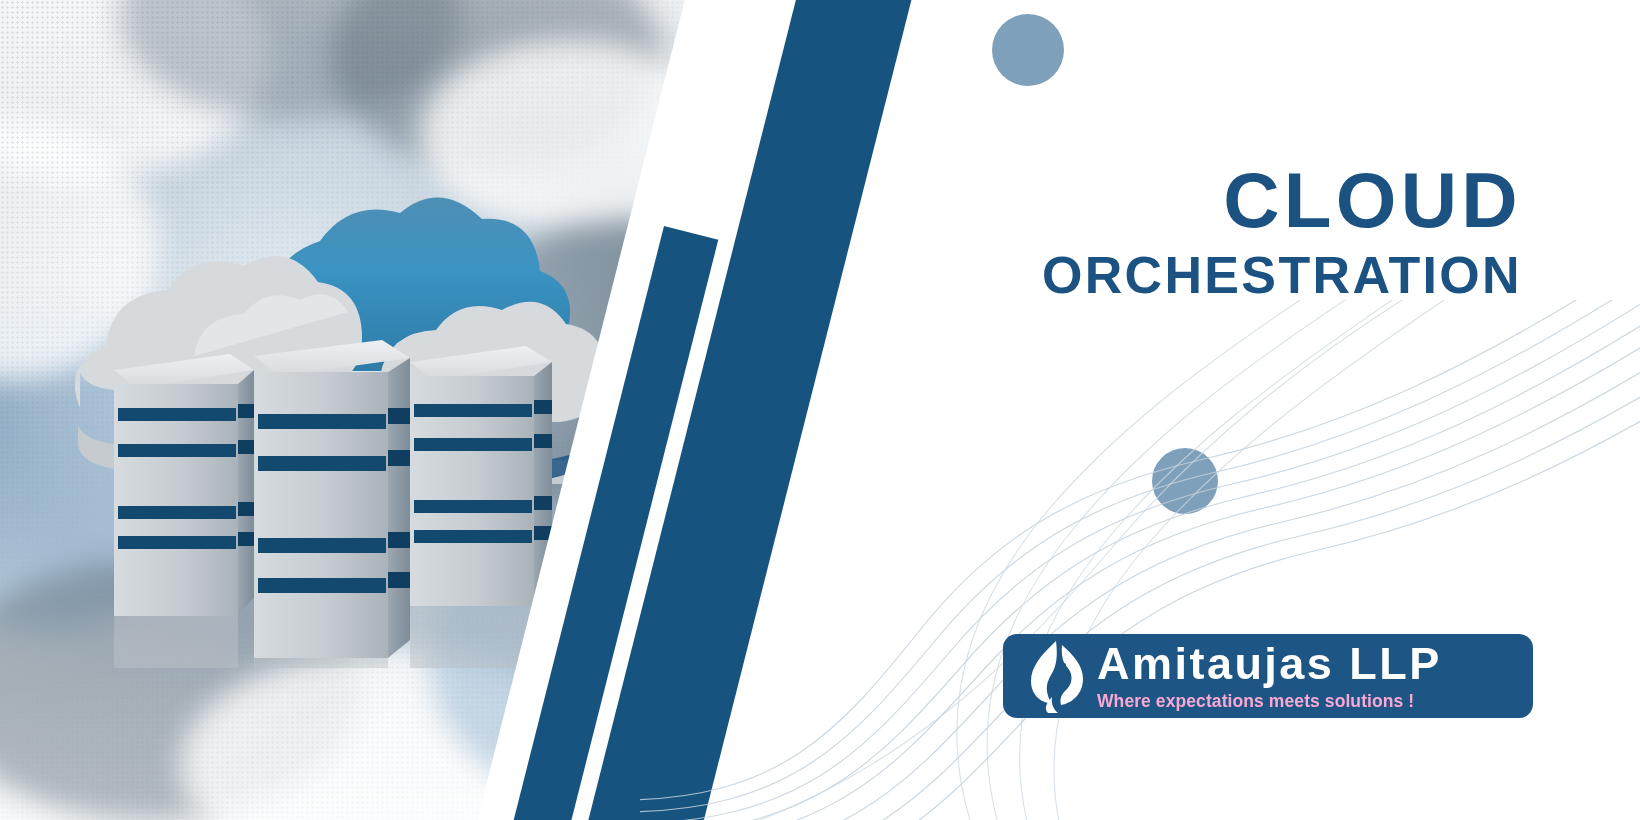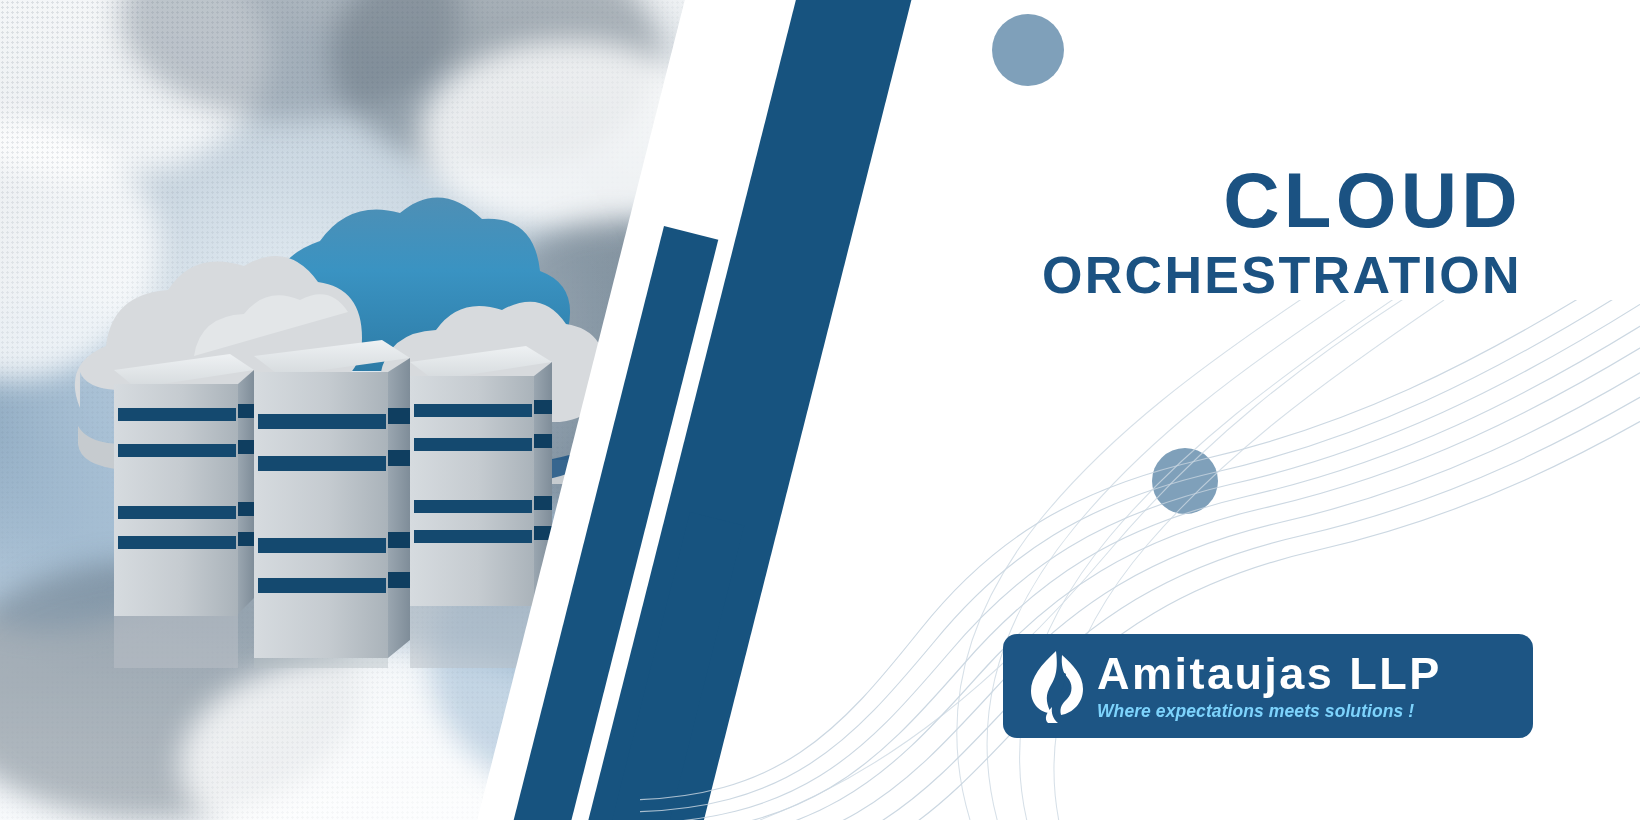--- a/index.html
+++ b/index.html
@@ -47,26 +47,26 @@
   .dot-2{left:1152px;top:448px;width:66px;height:66px;}
 
   .waves{position:absolute;left:640px;top:300px;width:1000px;height:520px;pointer-events:none;}
 
   .headline{position:absolute;right:118px;top:162px;text-align:right;
     color:#1b5282;font-weight:bold;letter-spacing:.02em;line-height:.98;margin-left:36px;}
   .hl-1{font-size:78px;letter-spacing:.055em;}
   .hl-2{font-size:52px;letter-spacing:.045em;margin-top:12px;}
 
   
-  .logo-badge{position:absolute;left:1003px;top:634px;width:530px;height:104px;
+  .logo-badge{position:absolute;left:1003px;top:634px;width:530px;height:84px;
     background:#1d5584;border-radius:14px;display:flex;align-items:center;padding:0 26px;box-sizing:border-box;}
   .logo-mark{width:62px;height:74px;flex:0 0 62px;margin-right:6px;}
   .logo-text{display:flex;flex-direction:column;justify-content:center;}
   .logo-name{color:#ffffff;font-size:45px;font-weight:bold;letter-spacing:.055em;line-height:1;}
-  .logo-tag{color:#7dd3fc;font-size:17.5px;font-weight:bold;letter-spacing:.005em;margin-top:7px;line-height:1;font-style:italic;}
+  .logo-tag{color:#f9a8d4;font-size:17.5px;font-weight:bold;letter-spacing:.005em;margin-top:7px;line-height:1;}
 </style>
 </head>
 <body>
 
 <div class="banner">
 
   <div class="photo-panel">
     <div class="glow"></div>
 
     <div class="cl w" style="left:-90px;top:-70px;width:360px;height:250px;"></div>

